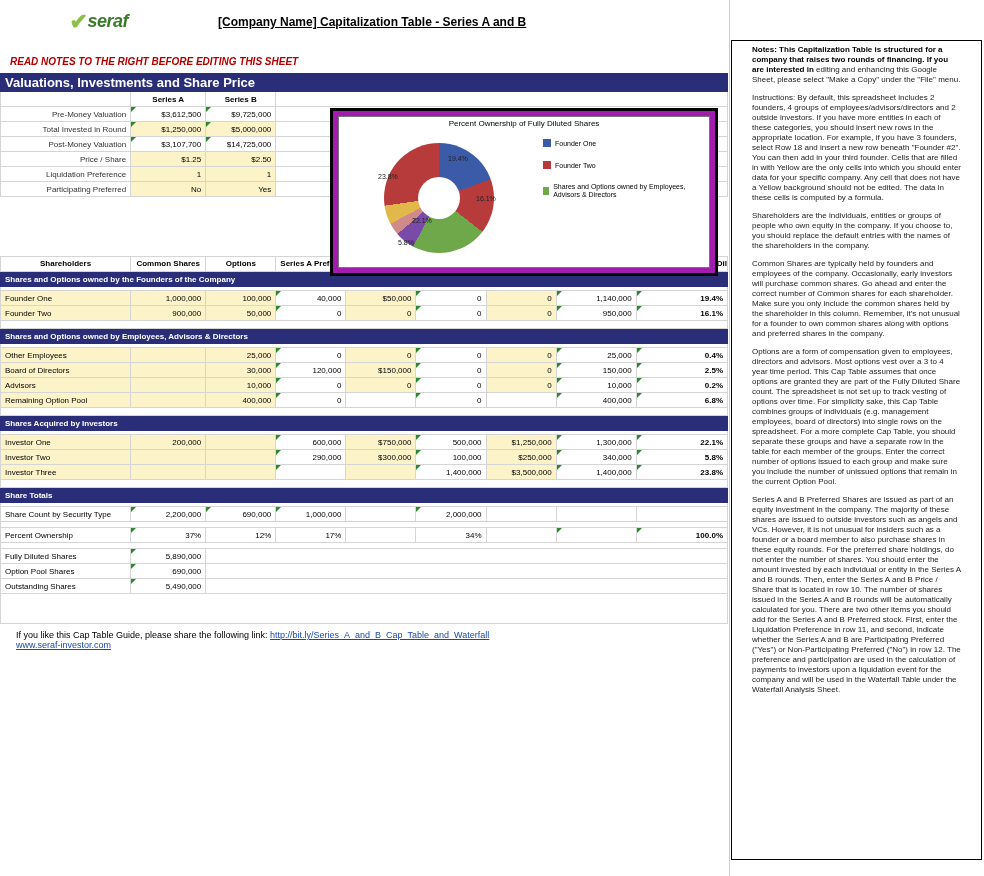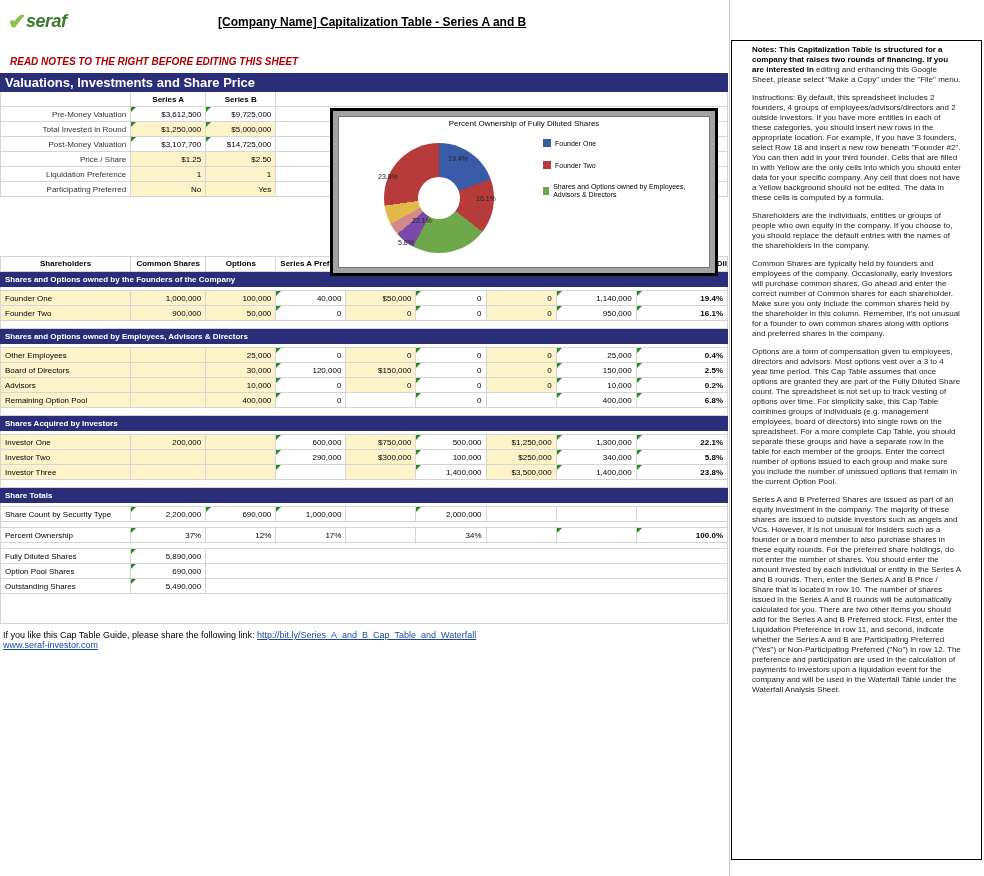--- a/index.html
+++ b/index.html
@@ -31,20 +31,21 @@
     line-height: 1.25;
     color: #222;
   }
   .notes-panel p { margin: 0 0 8px 0; }
   .notes-panel .boldline { font-weight: bold; color:#000; }
   .logo-row {
     display: flex;
     align-items: center;
     padding: 12px 8px 2px 8px;
     height: 34px;
+    text-align: right;
   }
   .logo {
     color: #3a7a2a;
     font-size: 18px;
     font-weight: bold;
     font-style: italic;
     letter-spacing: -0.5px;
     width: 120px;
   }
   .logo .check { color:#8fbf4a; font-size:22px; font-style:normal; vertical-align:-2px;}
@@ -102,21 +103,21 @@
     position:absolute;
     left:0; top:0;
     border-top:5px solid #2a8a2a;
     border-right:5px solid transparent;
   }
   .chartbox {
     position:absolute;
     left:330px; top:108px;
     width:388px; height:168px;
     border:3px solid #000;
-    background:#a3a3a3;
+    background:#a21caf;
     display:flex;
   }
   .chartbox .inner {
     border:1px solid #777;
     margin:5px;
     flex:1;
     display:flex;
     background:#fff;
   }
   .chart-title { position:absolute; top:8px; left:0; right:0; text-align:center; font-size:8px; }
@@ -136,21 +137,21 @@
       #b83b3b 262deg 360deg
     );
     position:relative;
     margin-top:12px;
   }
   .pie::after {
     content:""; position:absolute; left:34px; top:34px; width:42px; height:42px; background:#fff; border-radius:50%;
   }
   .pielbl { position:absolute; font-size:7px; color:#222; }
   a.link { color:#1a4aa8; text-decoration:underline; font-size:9px;}
-  .footer-links { padding:6px 3px; font-size:9px;}
+  .footer-links { padding:6px 16px; font-size:9px;}
 </style>
 </head>
 <body>
 
 <div class="main-area">
 
   <div class="logo-row">
     <div class="logo"><span class="check">✔</span><span>seraf</span></div>
     <div class="title">[Company Name] Capitalization Table - Series A and B</div>
   </div>

